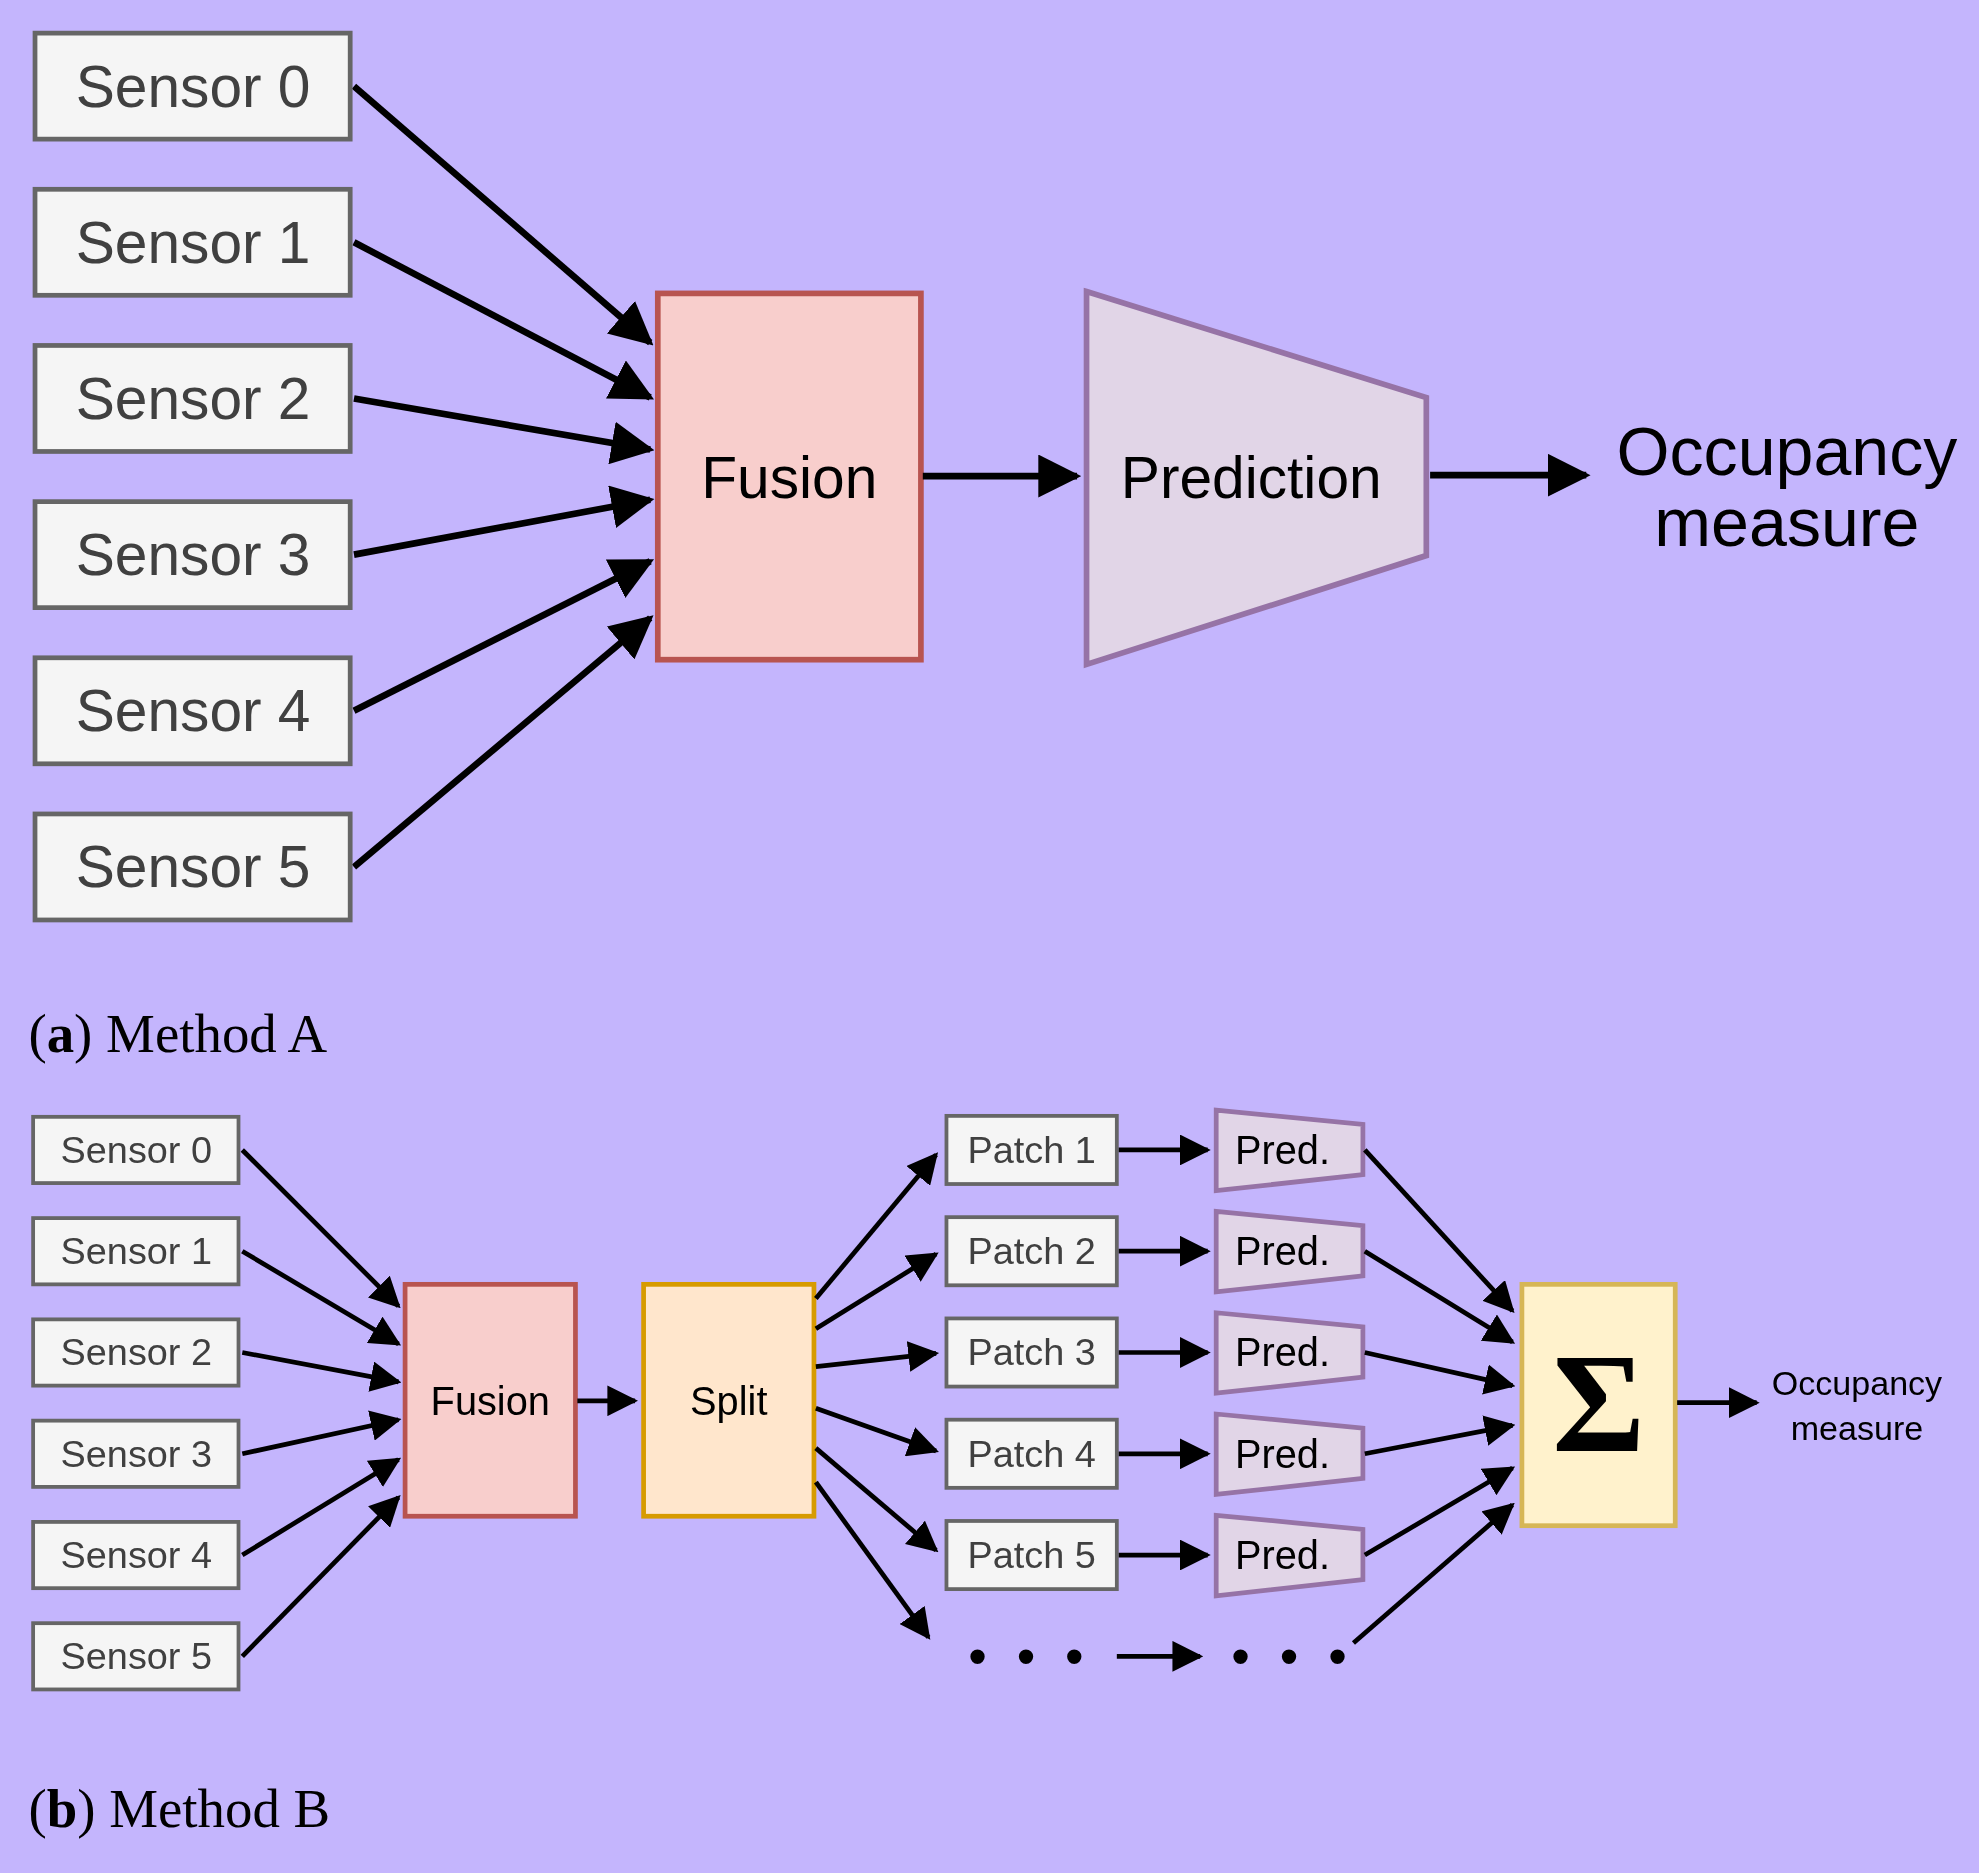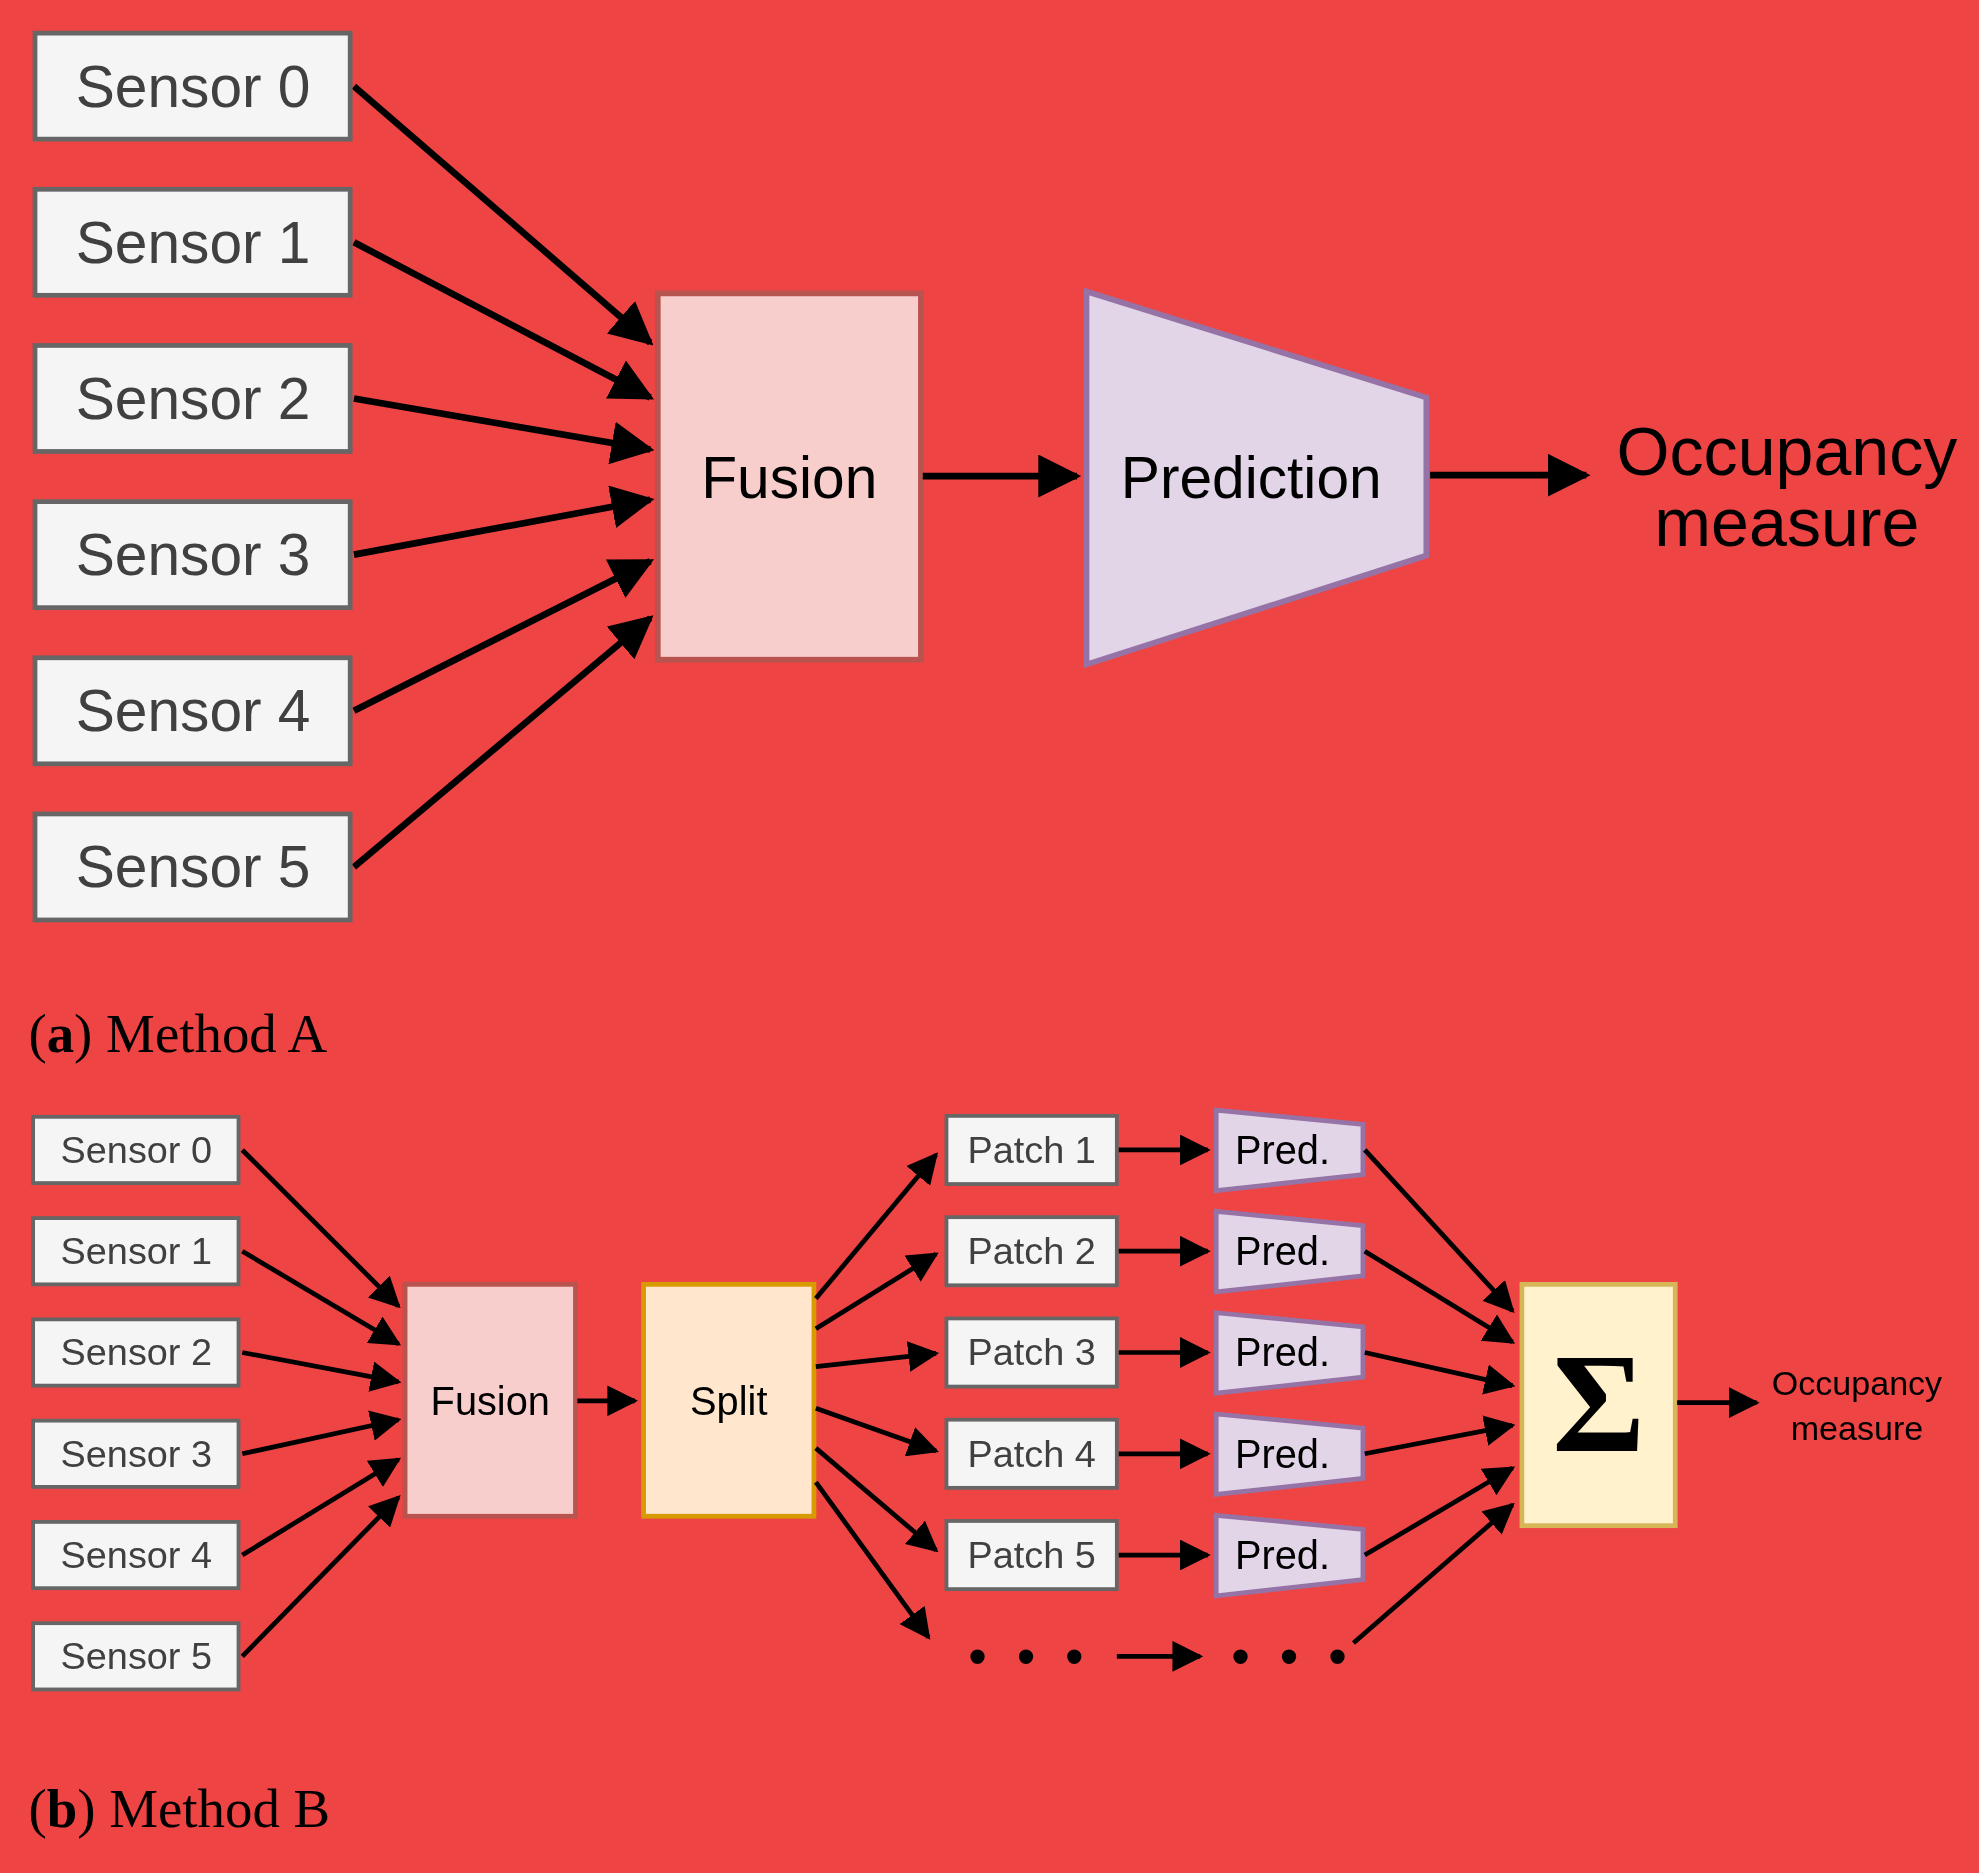--- a/index.html
+++ b/index.html
@@ -1,17 +1,17 @@
 <!DOCTYPE html>
 <html style="font-size:15px"><head>
 <meta charset="utf-8">
 <style>
   html,body{margin:0;padding:0;background:#ffffff;}
   body{font-family:"Liberation Sans",sans-serif;}
-  .canvas{width:1980px;height:1874px;background:#ef4444;}
+  .canvas{width:1980px;height:1874px;background:#c4b5fd;}
   svg{display:block;}
 
   
   .gray-box{fill:#f5f5f5;stroke:#666666;}
   .gray-box.a{stroke-width:5;}
   .gray-box.b{stroke-width:4;}
   .fusion{fill:#f8cecc;stroke:#b85450;}
   .fusion.a{stroke-width:6;}
   .fusion.b{stroke-width:5;}
   .split{fill:#ffe6cc;stroke:#d79b00;stroke-width:5;}

